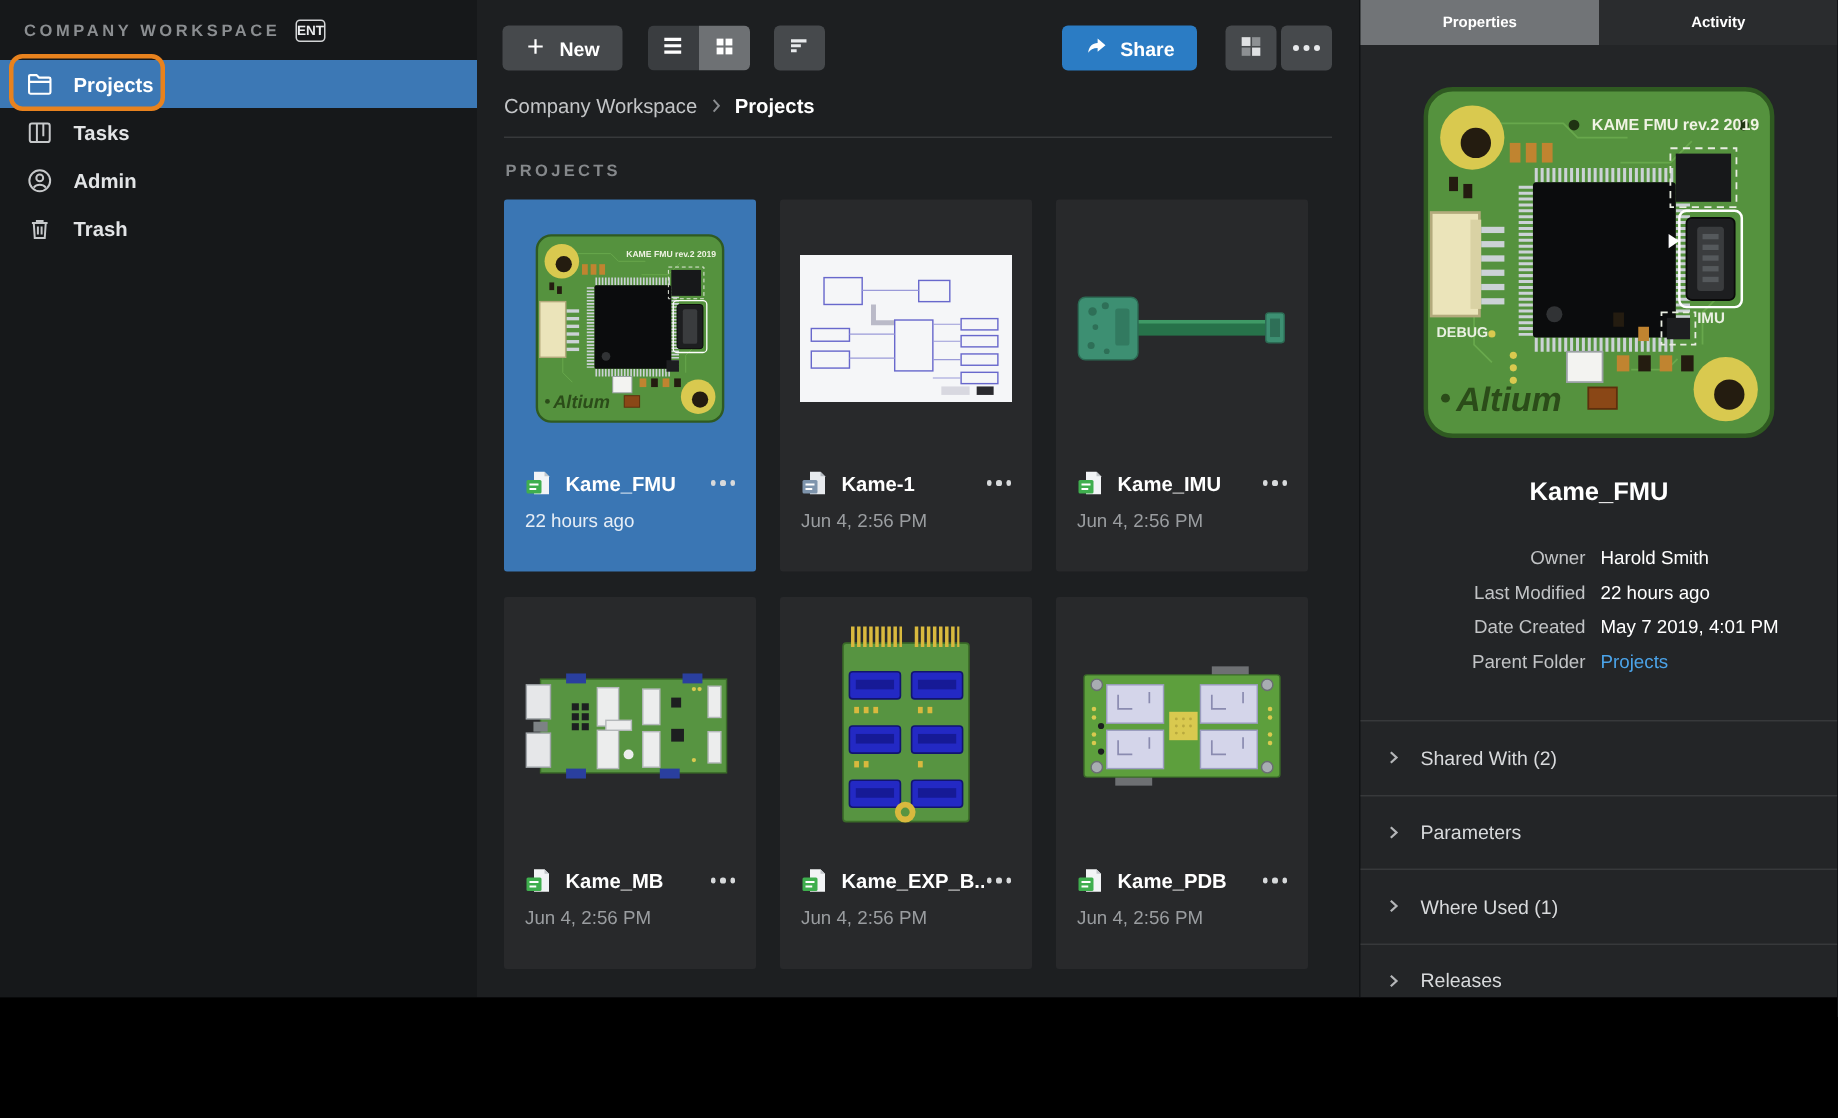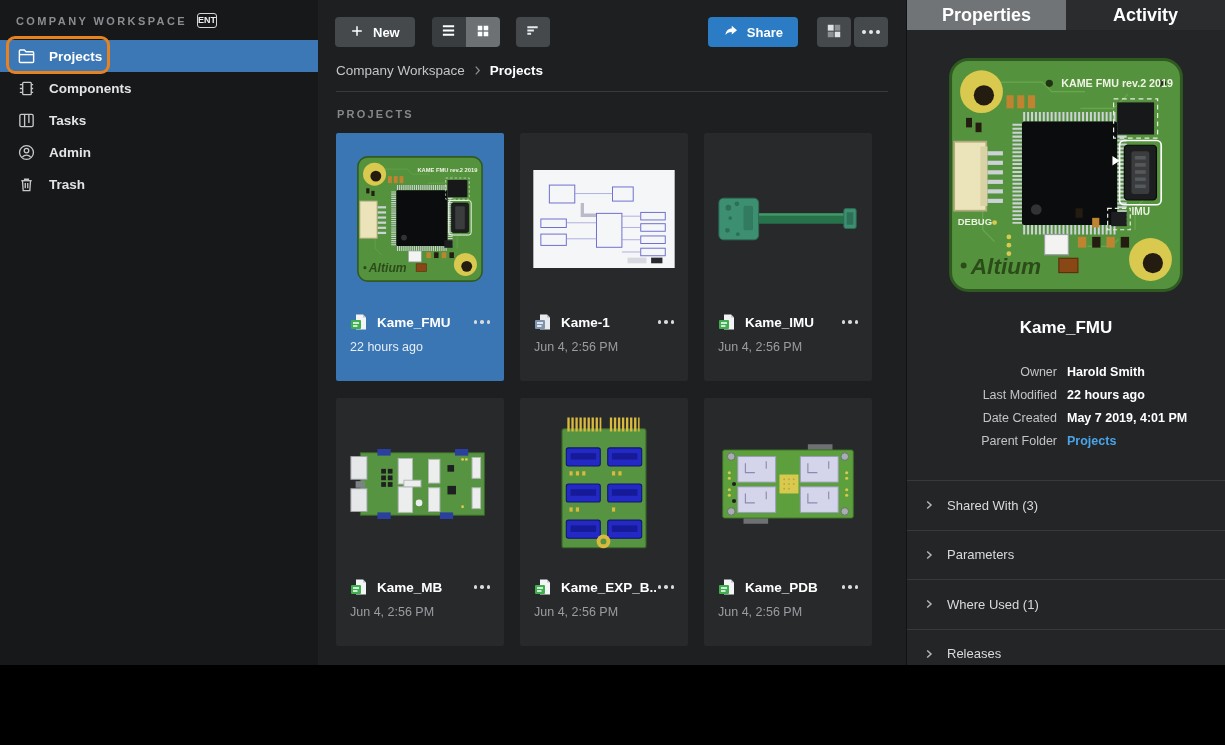--- a/index.html
+++ b/index.html
@@ -46,28 +46,28 @@
   .proj-icon { width:18px; height:18px; margin-right:9px; flex-shrink:0; }
   .proj-name { font-size:13.5px; font-weight:bold; color:#fff; white-space:nowrap; overflow:hidden; }
   .card-more { margin-left:auto; background:none; border:none; cursor:pointer; padding:4px 2px; }
   .card-more .dots i { width:3.5px; height:3.5px; background:#d7d9db; }
   .card-date { font-size:12.5px; color:#9a9da0; margin-top:9px; }
   .card.selected .card-date { color:#e7eef6; }
 
   
   .panel { width:319px; flex-shrink:0; background:#232527; display:flex; flex-direction:column; border-left:1px solid #101214; }
   .tabs { display:flex; height:30px; flex-shrink:0; }
-  .tab { flex:1; display:flex; align-items:center; justify-content:center; font-size:18px; font-weight:bold; color:#fff; background:#2a2c2e; border:none; cursor:pointer; font-family:inherit; }
+  .tab { flex:1; display:flex; align-items:center; justify-content:center; font-size:10px; font-weight:bold; color:#fff; background:#2a2c2e; border:none; cursor:pointer; font-family:inherit; }
   .tab.selected { background:#717477; }
   .pcb-wrap { display:flex; justify-content:center; padding-top:26px; }
   .panel-title { text-align:center; font-size:17px; font-weight:bold; margin-top:24px; color:#fff; }
   .props { margin-top:23px; }
   .prop-row { display:flex; padding:3px 14px; font-size:12.5px; line-height:17px; }
   .prop-label { width:146px; text-align:right; color:#c2c4c6; padding-right:10px; flex-shrink:0; }
-  .prop-value { color:#fff; font-weight:bold; }
+  .prop-value { color:#fff; font-weight:normal; }
   .prop-value.link { color:#4ba3e8; cursor:pointer; }
   .sections { margin-top:27px; }
   .section-row { display:flex; align-items:center; gap:13px; padding:0 17px; height:49.5px; border-top:1px solid #37393b; font-size:13px; color:#d8dadc; cursor:pointer; }
   .sections-end { border-top:1px solid #37393b; }
   .chev { flex-shrink:0; display:flex; }
 </style>
 </head>
 <body>
 
 <div class="app">
@@ -82,30 +82,20 @@
       <span class="nav-icon">
         <svg viewBox="0 0 20 20" width="19" height="19" fill="none" stroke="#ffffff" stroke-width="1.5">
           <path d="M2.5 6.5 V4.2 a1 1 0 0 1 1-1 h4.2 L9.5 5 h7 a1 1 0 0 1 1 1 v9.3 a1 1 0 0 1 -1 1 H3.5 a1 1 0 0 1 -1-1 z"></path>
           <path d="M2.5 8 h15"></path>
         </svg>
       </span>
       <span>Projects</span>
       <span class="annotation-box"></span>
     </div>
 
-    <div class="nav-item">
-      <span class="nav-icon">
-        <svg viewBox="0 0 20 20" width="19" height="19" fill="none" stroke="#c6c8ca" stroke-width="1.4">
-          <rect x="6" y="3.5" width="9" height="13" rx="1"></rect>
-          <path d="M3 6 h3 M3 10 h3 M3 14 h3"></path>
-          <path d="M15 6 h2 M15 10 h2 M15 14 h2"></path>
-        </svg>
-      </span>
-      <span>Components</span>
-    </div>
 
     <div class="nav-item">
       <span class="nav-icon">
         <svg viewBox="0 0 20 20" width="19" height="19" fill="none" stroke="#c6c8ca" stroke-width="1.4">
           <rect x="3" y="3.5" width="14" height="13" rx="1.5"></rect>
           <path d="M8 3.5 v13 M12.5 3.5 v9"></path>
         </svg>
       </span>
       <span>Tasks</span>
     </div>
@@ -677,21 +667,21 @@
       </div>
     </div>
 
     <div class="sections">
       <div class="section-row">
         <span class="chev">
             <svg viewBox="0 0 10 10" width="10" height="10" fill="none" stroke="#b4b6b8" stroke-width="1.5">
               <path d="M3.2 1.5 L7 5 L3.2 8.5"></path>
             </svg>
           </span>
-        <span>Shared With (3)</span>
+        <span>Shared With (2)</span>
       </div>
       <div class="section-row">
         <span class="chev">
             <svg viewBox="0 0 10 10" width="10" height="10" fill="none" stroke="#b4b6b8" stroke-width="1.5">
               <path d="M3.2 1.5 L7 5 L3.2 8.5"></path>
             </svg>
           </span>
         <span>Parameters</span>
       </div>
       <div class="section-row">

